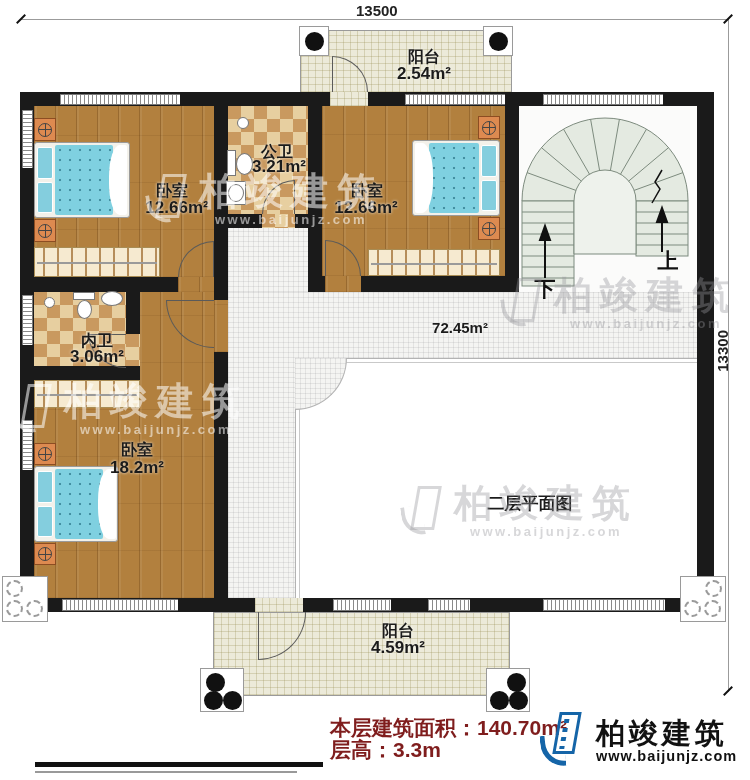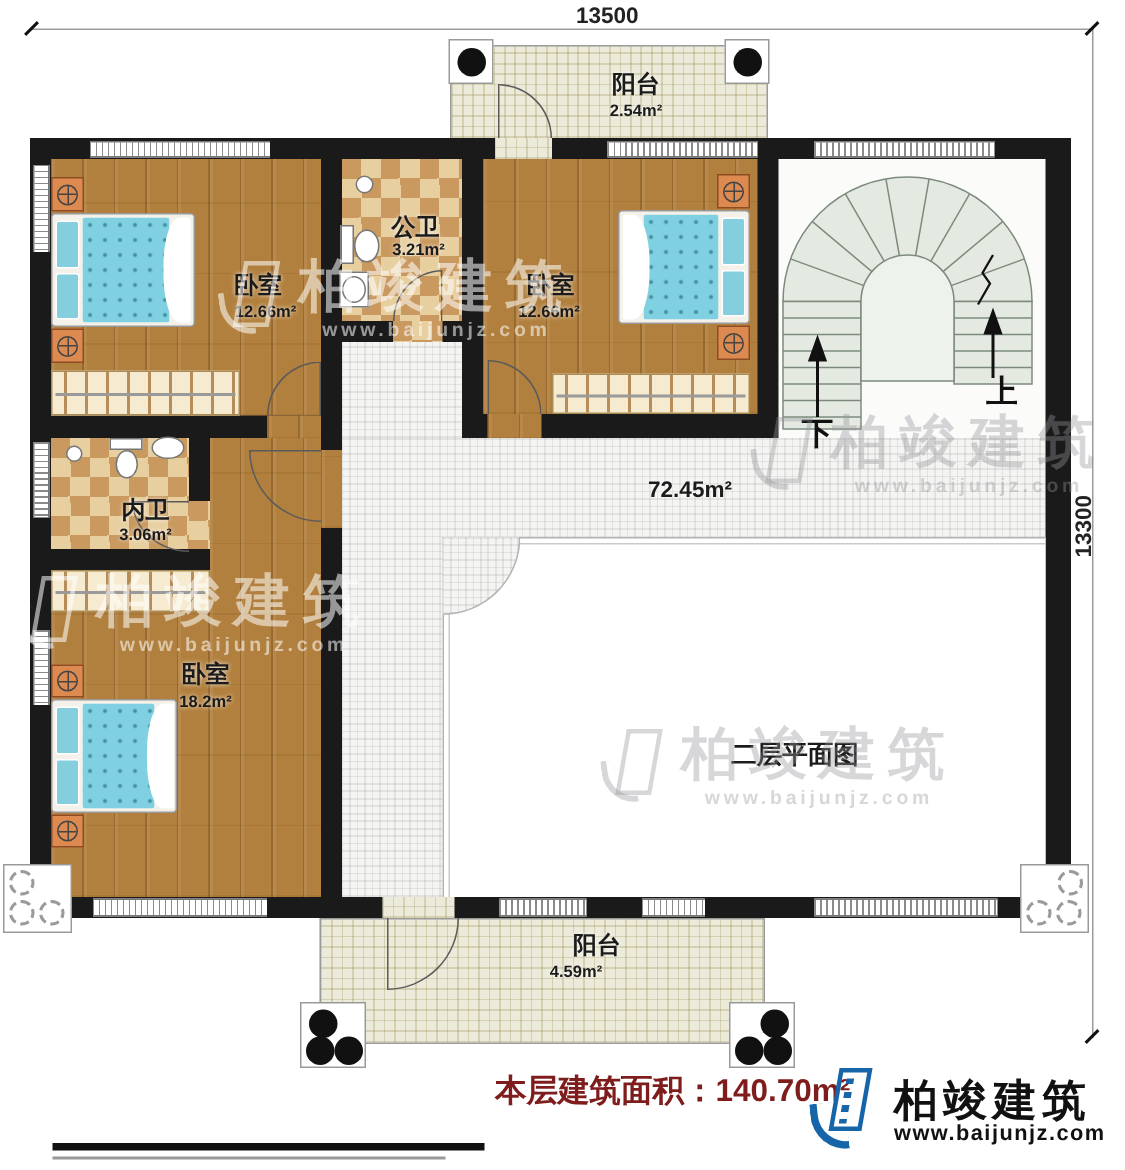--- a/index.html
+++ b/index.html
@@ -52,21 +52,21 @@
   .wardrobe{background:#f6ead0;border:1px solid #a88c54;
     background-image:repeating-linear-gradient(90deg,transparent 0 8px, rgba(160,110,50,.75) 8px 10px, transparent 10px 14px);}
   .wardrobe::after{content:"";position:absolute;left:2px;right:2px;top:50%;height:2px;background:#9a9a9a;}
   .fix{background:#fff;border:1px solid #777;}
   .oval{border-radius:50%;}
 
   
   .rlabel{position:absolute;transform:translate(-50%,-50%);font-weight:bold;color:#1b1b1b;
     white-space:nowrap;text-shadow:0 0 3px rgba(255,255,255,.85);}
   .rname{font-size:16px;}
-  .rarea{font-size:11px;}
+  .rarea{font-size:17px;}
   .updown{position:absolute;transform:translate(-50%,-50%);font-weight:bold;font-size:21px;color:#111;}
 
   
   .dimline-h{border-top:1px solid #9b9b9b;}
   .dimline-v{border-left:1px solid #9b9b9b;}
   .tick{width:12px;height:2px;background:#111;transform:rotate(-45deg);}
   .dimtext{position:absolute;font-size:15px;font-weight:bold;color:#222;}
 
   
   .colsq{background:#fff;border:1px solid #9a9a9a;}
@@ -100,21 +100,21 @@
 </head>
 <body>
 
 <div id="plan">
 
   <div class="abs dimline-h" style="left:20px;top:19px;width:708px;height:0;"></div>
   <div class="abs dimline-v" style="left:728px;top:19px;width:0;height:673px;"></div>
   <div class="abs tick" style="left:15px;top:18px;"></div>
   <div class="abs tick" style="left:722px;top:18px;"></div>
   <div class="abs tick" style="left:722px;top:690px;"></div>
-  <div class="dimtext" style="left:384px;top:2px;">13500</div>
+  <div class="dimtext" style="left:356px;top:2px;">13500</div>
   <div class="dimtext" style="left:714px;top:330px;writing-mode:vertical-rl;transform:rotate(180deg);">13300</div>
 
   <div class="abs balcony" style="left:300px;top:30px;width:212px;height:63px;"></div>
   <div class="abs colsq" style="left:299px;top:26px;width:30px;height:30px;">
     <div class="dotcol" style="left:5px;top:5px;width:19px;height:19px;"></div>
   </div>
   <div class="abs colsq" style="left:483px;top:26px;width:30px;height:30px;">
     <div class="dotcol" style="left:5px;top:5px;width:19px;height:19px;"></div>
   </div>
   <div class="rlabel rname" style="left:424px;top:57px;">阳台</div>
@@ -161,21 +161,21 @@
     <div class="dotcol" style="left:5px;top:4px;width:19px;height:19px;"></div>
     <div class="dotcol" style="left:3px;top:22px;width:19px;height:19px;"></div>
     <div class="dotcol" style="left:22px;top:22px;width:19px;height:19px;"></div>
   </div>
   <div class="abs colsq" style="left:486px;top:668px;width:44px;height:44px;">
     <div class="dotcol" style="left:20px;top:4px;width:19px;height:19px;"></div>
     <div class="dotcol" style="left:3px;top:22px;width:19px;height:19px;"></div>
     <div class="dotcol" style="left:22px;top:22px;width:19px;height:19px;"></div>
   </div>
   <div class="rlabel rname" style="left:398px;top:631px;">阳台</div>
-  <div class="rlabel rarea" style="left:384px;top:648px;">4.59m²</div>
+  <div class="rlabel rarea" style="left:398px;top:648px;">4.59m²</div>
 
   <div class="abs colsq" style="left:2px;top:576px;width:46px;height:46px;">
     <div class="scallop" style="left:3px;top:3px;width:17px;height:17px;"></div>
     <div class="scallop" style="left:3px;top:23px;width:17px;height:17px;"></div>
     <div class="scallop" style="left:23px;top:23px;width:17px;height:17px;"></div>
   </div>
   <div class="abs colsq" style="left:680px;top:576px;width:46px;height:46px;">
     <div class="scallop" style="left:24px;top:3px;width:17px;height:17px;"></div>
     <div class="scallop" style="left:3px;top:23px;width:17px;height:17px;"></div>
     <div class="scallop" style="left:23px;top:23px;width:17px;height:17px;"></div>
@@ -312,20 +312,21 @@
     <div>
       <div class="wm-brand">柏竣建筑</div>
       <div class="wm-url">www.baijunjz.com</div>
     </div>
   </div>
 
   <div id="title-underline1"></div>
   <div id="title-underline2"></div>
   <div id="info-block">
     <div>本层建筑面积：140.70m²</div>
+    <div>层高：3.3m</div>
   </div>
   <div id="brand-logo">
     <div class="bl-orange"></div>
     <div class="bl-build"></div>
     <div class="bl-swoosh"></div>
   </div>
   <div id="brand-name">柏竣建筑</div>
   <div id="brand-url">www.baijunjz.com</div>
 
 </div>

